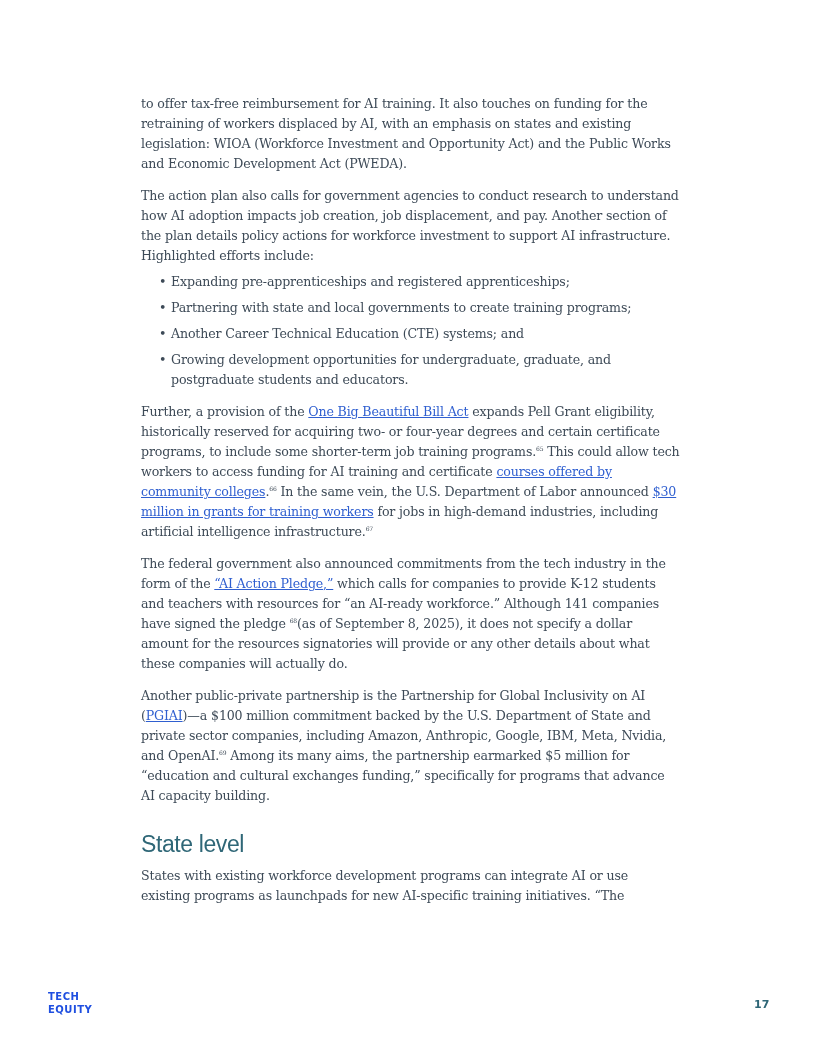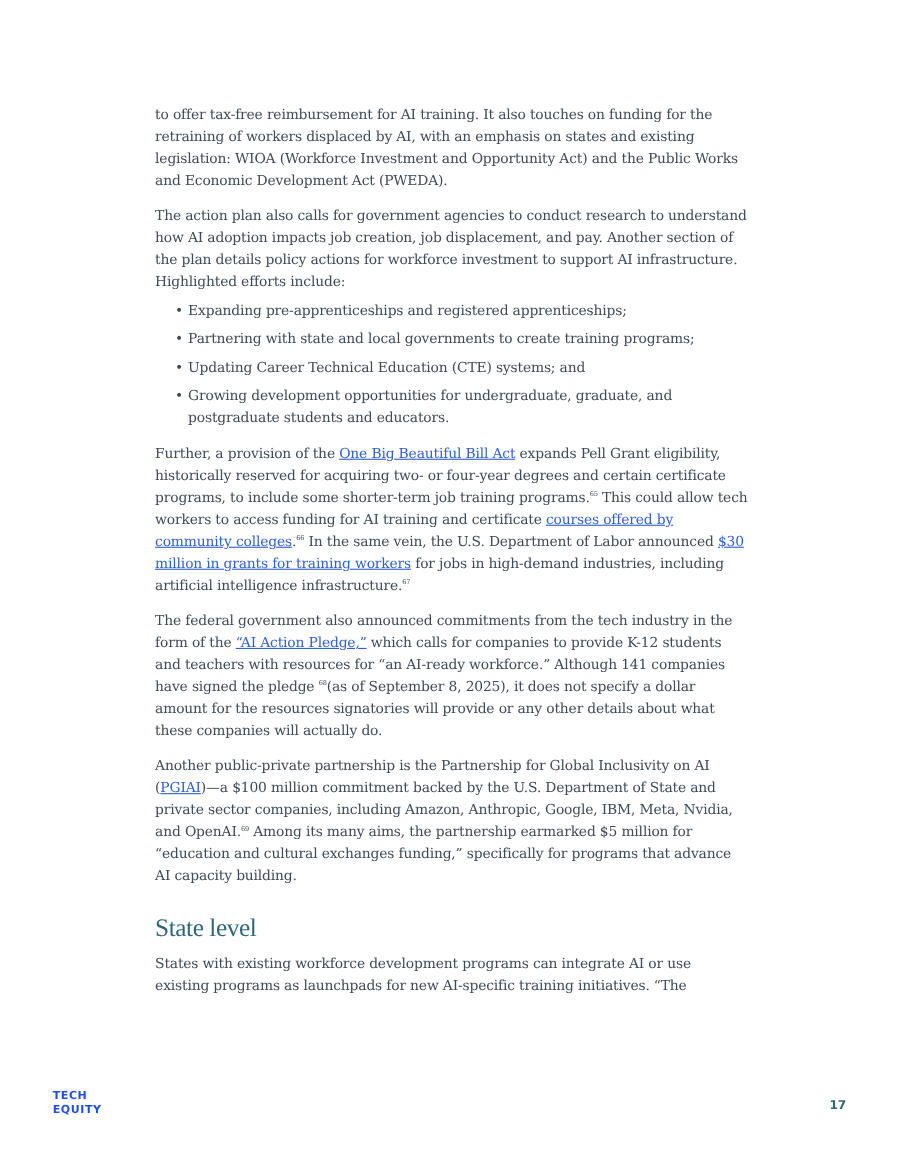--- a/index.html
+++ b/index.html
@@ -9,21 +9,21 @@
     font-family: "DejaVu Serif", serif; font-size: 12.6px; line-height: 20px;
     color: #3d4a57; letter-spacing: -0.15px;
   }
   p { margin: 0 0 12px 0; }
   a { color: #2f5fd0; text-decoration: underline; }
   sup { font-size: 6px; vertical-align: 5px; line-height: 0; }
   ul { margin: -6px 0 12px 0; padding-left: 30px; list-style: none; }
   ul li { position: relative; margin-bottom: 6px; }
   ul li::before { content: "•"; position: absolute; left: -12px; top: 0; }
   h2 {
-    font-family: Liberation Serif, serif; font-weight: normal; color: #2f6777;
+    font-family: Liberation Sans, sans-serif; font-weight: normal; color: #2f6777;
     font-size: 23px; line-height: 28px; margin: 24px 0 8px 0; letter-spacing: -0.4px;
   }
   .logo {
     position: absolute; left: 48px; top: 990px;
     font-family: "DejaVu Sans", sans-serif; font-weight: bold; color: #1f4fe0;
     font-size: 10px; line-height: 13px; letter-spacing: 0.5px;
   }
   .pagenum {
     position: absolute; left: 754px; top: 998px;
     font-family: "DejaVu Sans", sans-serif; font-weight: bold; color: #2f6777; font-size: 11px;
@@ -31,21 +31,21 @@
 </style>
 </head>
 <body>
 
 <div class="page">
   <p>to offer tax-free reimbursement for AI training. It also touches on funding for the retraining of workers displaced by AI, with an emphasis on states and existing legislation: WIOA (Workforce Investment and Opportunity Act) and the Public Works and Economic Development Act (PWEDA).</p>
   <p>The action plan also calls for government agencies to conduct research to understand how AI adoption impacts job creation, job displacement, and pay. Another section of the plan details policy actions for workforce investment to support AI infrastructure. Highlighted efforts include:</p>
   <ul>
     <li>Expanding pre-apprenticeships and registered apprenticeships;</li>
     <li>Partnering with state and local governments to create training programs;</li>
-    <li>Updating Career Technical Education (CTE) systems; and</li>
+    <li>Another Career Technical Education (CTE) systems; and</li>
     <li>Growing development opportunities for undergraduate, graduate, and postgraduate students and educators.</li>
   </ul>
   <p><span>Further, a provision of the </span><a href="#">One Big Beautiful Bill Act</a><span> expands Pell Grant eligibility, historically reserved for acquiring two- or four-year degrees and certain certificate programs, to include some shorter-term job training programs.</span><sup>65</sup><span> This could allow tech workers to access funding for AI training and certificate </span><a href="#">courses offered by community colleges</a><span>.</span><sup>66</sup><span> In the same vein, the U.S. Department of Labor announced </span><a href="#">$30 million in grants for training workers</a><span> for jobs in high-demand industries, including artificial intelligence infrastructure.</span><sup>67</sup></p>
   <p><span>The federal government also announced commitments from the tech industry in the form of the </span><a href="#">“AI Action Pledge,”</a><span> which calls for companies to provide K-12 students and teachers with resources for “an AI-ready workforce.” Although 141 companies have signed the pledge </span><sup>68</sup><span>(as of September 8, 2025), it does not specify a dollar amount for the resources signatories will provide or any other details about what these companies will actually do.</span></p>
   <p><span>Another public-private partnership is the Partnership for Global Inclusivity on AI (</span><a href="#">PGIAI</a><span>)—a $100 million commitment backed by the U.S. Department of State and private sector companies, including Amazon, Anthropic, Google, IBM, Meta, Nvidia, and OpenAI.</span><sup>69</sup><span> Among its many aims, the partnership earmarked $5 million for “education and cultural exchanges funding,” specifically for programs that advance AI capacity building.</span></p>
   <h2>State level</h2>
   <p>States with existing workforce development programs can integrate AI or use existing programs as launchpads for new AI-specific training initiatives. “The</p>
 </div>
 
 <div class="logo">

